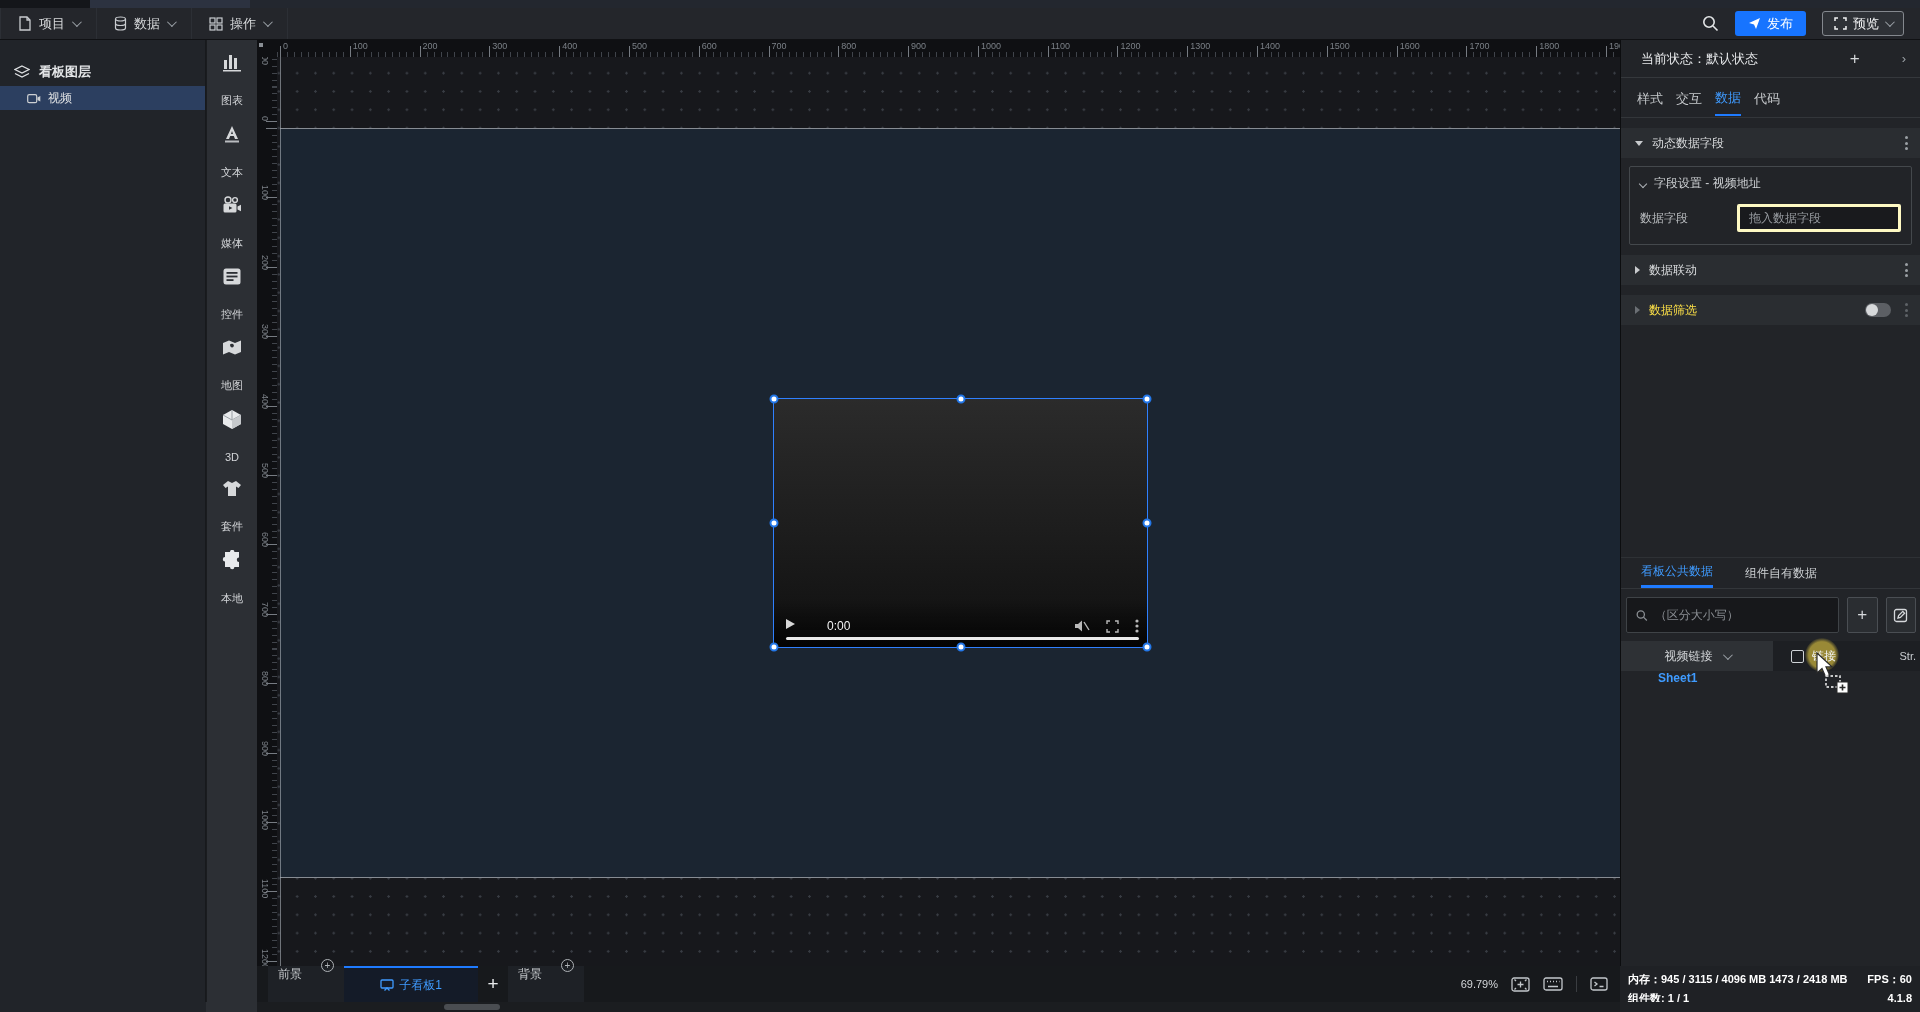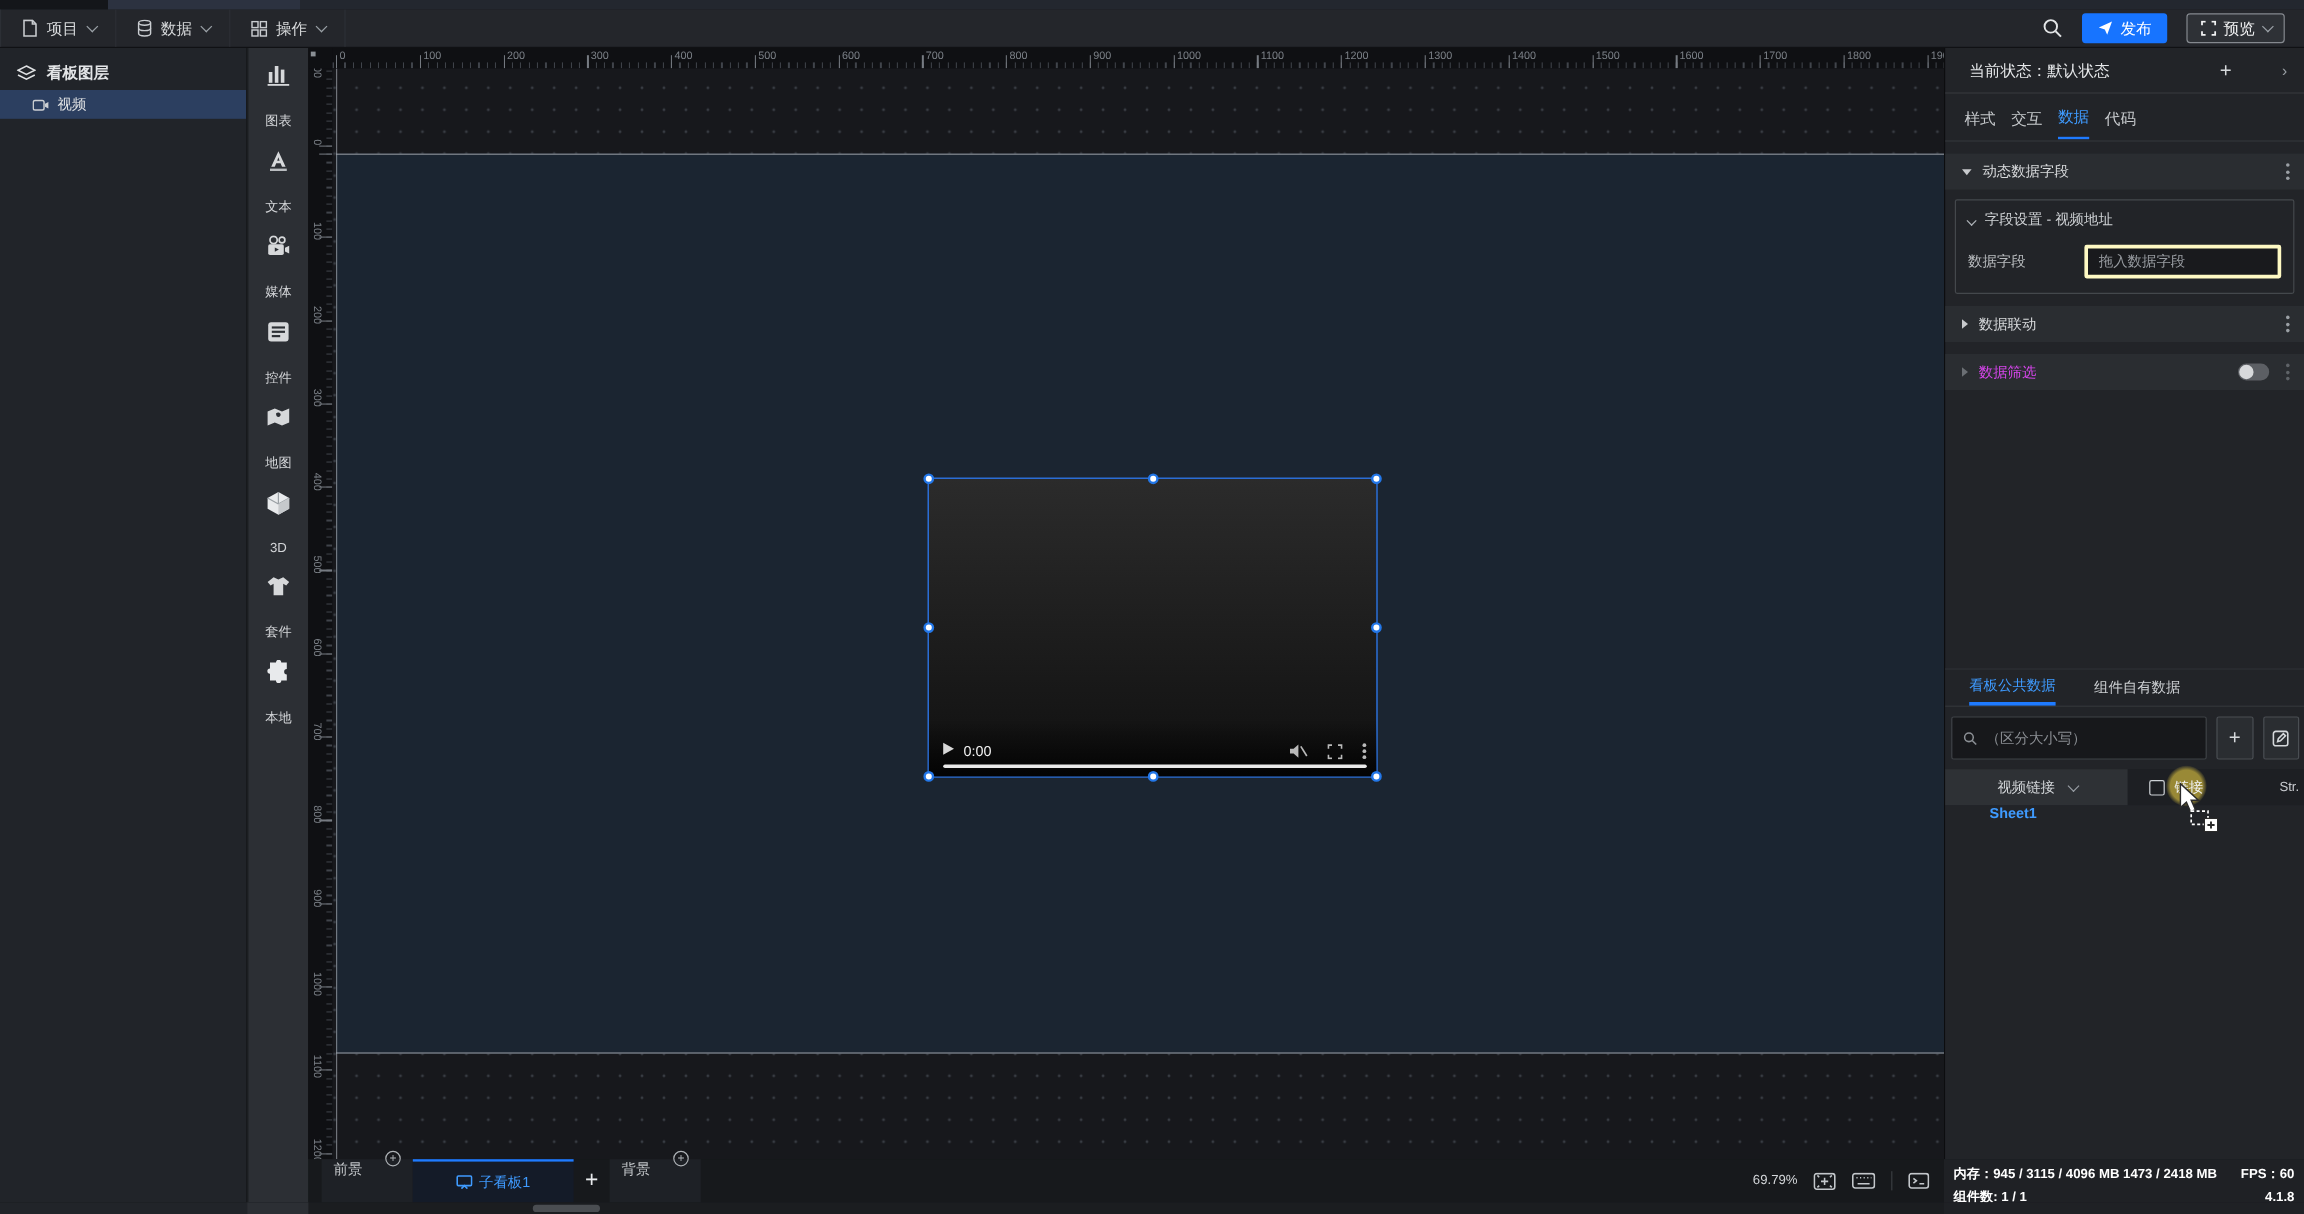--- a/index.html
+++ b/index.html
@@ -21,21 +21,21 @@
   .chev { width:7px; height:7px; border-right:1.5px solid #9aa0a6; border-bottom:1.5px solid #9aa0a6;
     transform:rotate(45deg) translateY(-2px); display:inline-block; }
   #toolbar-right { margin-left:auto; display:flex; align-items:center; gap:16px; padding-right:16px; }
   .btn-publish { display:flex; align-items:center; gap:6px; background:#1774ff; color:#fff;
     font-size:13px; height:25px; padding:0 13px; border-radius:3px; }
   .btn-preview { display:flex; align-items:center; gap:6px; background:#2e3136; color:#f0f1f2;
     font-size:13px; height:25px; padding:0 11px; border-radius:3px; border:1px solid #84888e; }
 
   
   #layers-panel { left:0; top:40px; width:206px; height:962px; background:#212429; border-right:1px solid #17191c; }
-  #layers-header { display:flex; align-items:center; gap:9px; height:28px; margin-top:7px;
+  #layers-header { display:flex; align-items:center; gap:9px; height:28px; margin-top:18px;
     padding-left:14px; font-size:13px; color:#e3e5e7; font-weight:bold; }
   .layer-item { display:flex; align-items:center; gap:7px; height:24px; padding-left:27px;
     font-size:12px; color:#dfe1e3; }
   .layer-item.selected { background:#2c3f60; }
 
   
   #component-toolbar { left:206px; top:40px; width:51px; height:962px; background:#2c2f34;
     border-left:1px solid #1a1c1f; display:flex; flex-direction:column; align-items:center; padding-top:12px; }
   .comp-item { display:flex; flex-direction:column; align-items:center; gap:21px; margin-bottom:16px; }
   .comp-item span { font-size:11px; color:#d3d5d8; }
@@ -62,40 +62,40 @@
     border-top:1px solid #878c93; border-bottom:1px solid #878c93; }
   #edge-line { left:3px; top:0; width:1px; height:909px; background:rgba(160,166,173,.65); }
 
   
   #video { left:496px; top:341px; width:375px; height:250px;
     background:linear-gradient(#2b2b2b,#1b1b1b 60%,#101010); border:1.5px solid #2f80ff; }
   .handle { position:absolute; width:9px; height:9px; border-radius:50%; background:#fff;
     border:2px solid #2377e8; transform:translate(-50%,-50%); }
   #vctrl { position:absolute; left:0; right:0; bottom:0; height:48px;
     background:linear-gradient(transparent,rgba(0,0,0,.8)); }
-  #vctrl-row { position:absolute; left:12px; right:8px; bottom:14px; display:flex; align-items:flex-start; gap:0; }
+  #vctrl-row { position:absolute; left:12px; right:8px; bottom:14px; display:flex; align-items:flex-start; gap:24px; }
   #vtime { font-size:12px; color:#f2f2f2; margin-left:8px; }
   #vctrl-right { margin-left:auto; display:flex; align-items:center; gap:16px; }
   #vprogress { position:absolute; left:12px; right:8px; bottom:7px; height:3px; background:#e9e9e9; border-radius:2px; }
   .play-tri { width:0; height:0; border-left:9px solid #d8d8d8; border-top:5.5px solid transparent; border-bottom:5.5px solid transparent; }
 
   
   #right-panel { left:1620px; top:40px; width:300px; height:926px; background:#222428; border-left:1px solid #0c0d0f; font-size:12px; }
   #state-header { height:38px; display:flex; align-items:center; padding:0 14px 0 20px;
     border-bottom:1px solid #35383c; color:#e6e8ea; font-size:13px;gap:24px; }
   #state-header .plus { margin-left:auto; font-size:17px; color:#d5d8db; }
   #state-header .arrow { margin-left:18px; color:#9aa0a5; font-size:13px; }
   #rp-tabs { height:40px; display:flex; align-items:center; gap:13px; padding-left:16px; border-bottom:1px solid #33363a; }
   .rp-tab { font-size:13px; color:#c6c9cc; padding:9px 0 7px; }
   .rp-tab.active { color:#3f9bff; border-bottom:2px solid #1f7bff; }
   .rp-section { height:30px; margin-top:10px; background:#2a2d31; display:flex; align-items:center; padding:0 12px 0 14px; color:#d8dadc; }
   .rp-section:first-of-type { margin-top:10px; }
   .rp-section .tri-down { width:0; height:0; border-top:5px solid #c8cacd; border-left:4px solid transparent; border-right:4px solid transparent; margin-right:9px; }
   .rp-section .tri-right { width:0; height:0; border-left:5px solid #c8cacd; border-top:4px solid transparent; border-bottom:4px solid transparent; margin-right:9px; }
-  .rp-section.dim { color:#d946ef; }
+  .rp-section.dim { color:#fde047; }
   .rp-section.dim .tri-right { border-left-color:#6b6f74; }
   .kebab { margin-left:auto; width:3px; display:flex; flex-direction:column; gap:2.5px; }
   .kebab i { width:3px; height:3px; border-radius:50%; background:#9ba0a5; }
   .kebab.dim i { background:#5f6368; }
   #field-box { margin:8px 8px 0; border:1px solid #44484c; border-radius:2px; padding:8px 10px 12px; }
   #field-box .fb-title { display:flex; align-items:center; gap:8px; color:#cfd2d5; }
   .chev-down-s { width:6px; height:6px; border-right:1.5px solid #aeb3b8; border-bottom:1.5px solid #aeb3b8; transform:rotate(45deg); }
   #fb-row { display:flex; align-items:center; margin-top:12px; }
   #fb-row label { color:#b9bcbf; }
   #fb-row input { margin-left:auto; width:164px; height:28px; background:#191a1d; border:3px solid #fef9c3;

